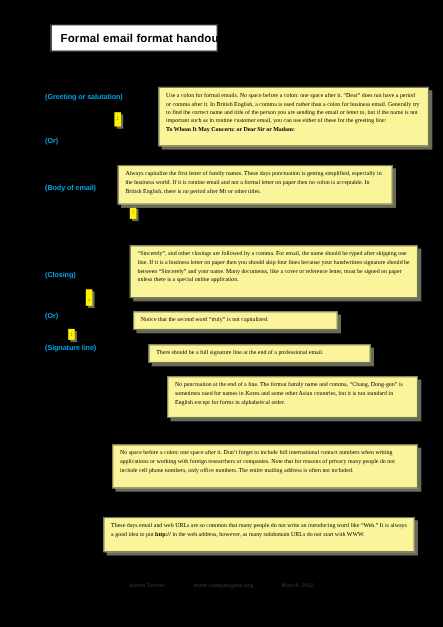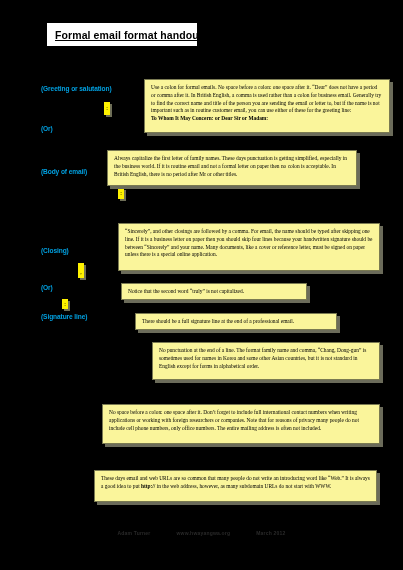--- a/index.html
+++ b/index.html
@@ -29,21 +29,20 @@
     left: 46px;
     top: 22px;
     width: 152px;
     height: 25px;
     background: #ffffff;
     border: 1px solid #000000;
     display: flex;
     align-items: center;
     padding-left: 8px;
     box-sizing: border-box;
-    text-decoration: underline;
   }
   .title-text {
     font-family: "Liberation Sans", sans-serif;
     font-weight: bold;
     font-size: 10.5px;
     color: #000000;
     letter-spacing: 0.1px;
     white-space: nowrap;
   }
 

